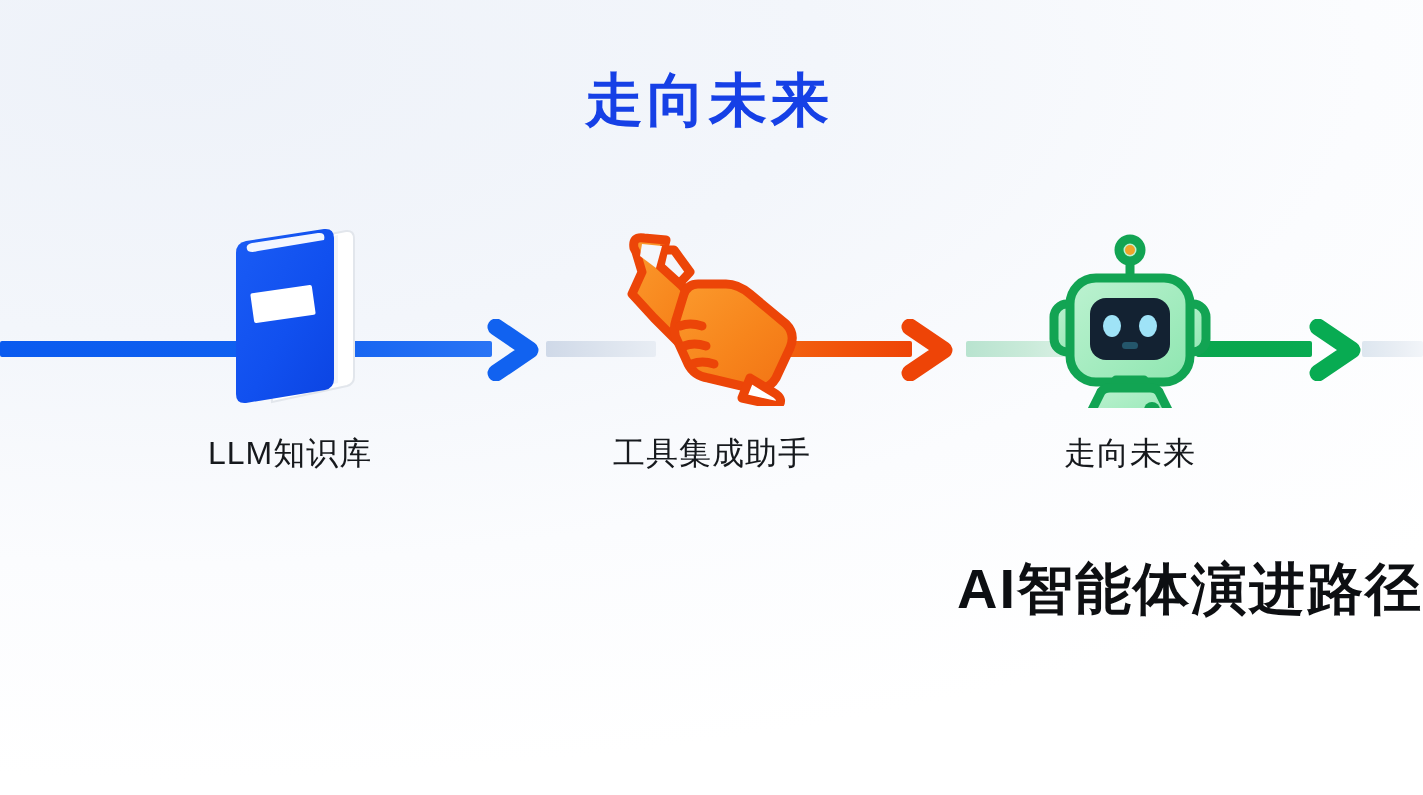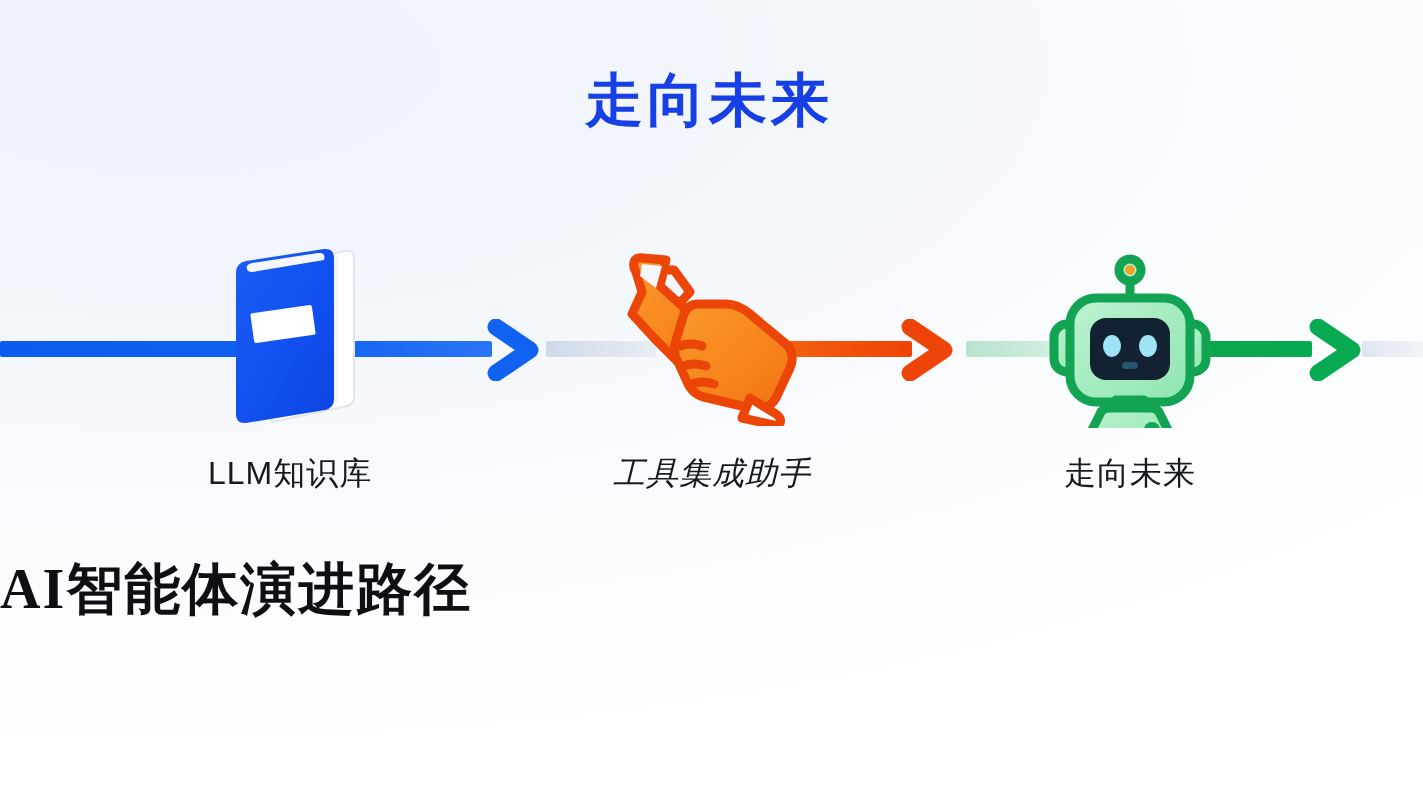--- a/index.html
+++ b/index.html
@@ -62,48 +62,47 @@
     position: absolute;
     top: 319px;
   }
   .arrow-1 { left: 486px; }
   .arrow-2 { left: 900px; }
   .arrow-3 { left: 1308px; }
 
   
   .stage {
     position: absolute;
-    top: 244px;
+    top: 224px;
     width: 300px;
     text-align: center;
   }
   .stage-icon {
     height: 186px;
     display: flex;
     align-items: center;
     justify-content: center;
   }
   .stage-label {
     margin-top: 22px;
     font-size: 32px;
     font-weight: 400;
     color: #16191d;
     letter-spacing: 1px;
   }
   #stage-1 { left: 140px; }
-  #stage-2 { left: 562px; font-style: italic; }
+  #stage-2 { left: 562px; }
   #stage-3 { left: 980px; }
 
   
   .footer {
     position: absolute;
     left: 0;
     width: 1423px;
-    text-align: left;
-    font-family: Liberation Serif, serif;
+    text-align: right;
   }
   .footer-heading {
     top: 552px;
     font-size: 56px;
     font-weight: 700;
     color: #0d0f12;
     letter-spacing: 2px;
   }
   .footer-sub {
     top: 638px;

